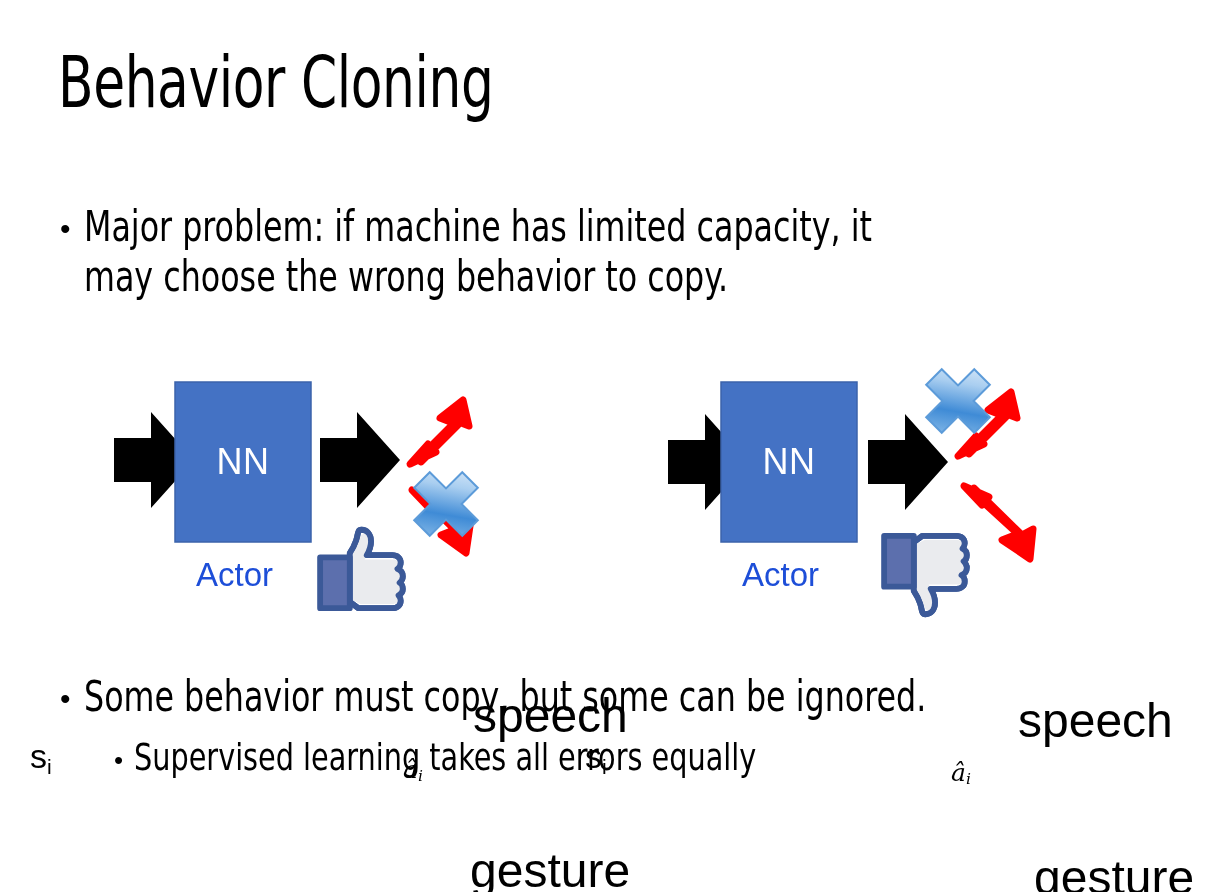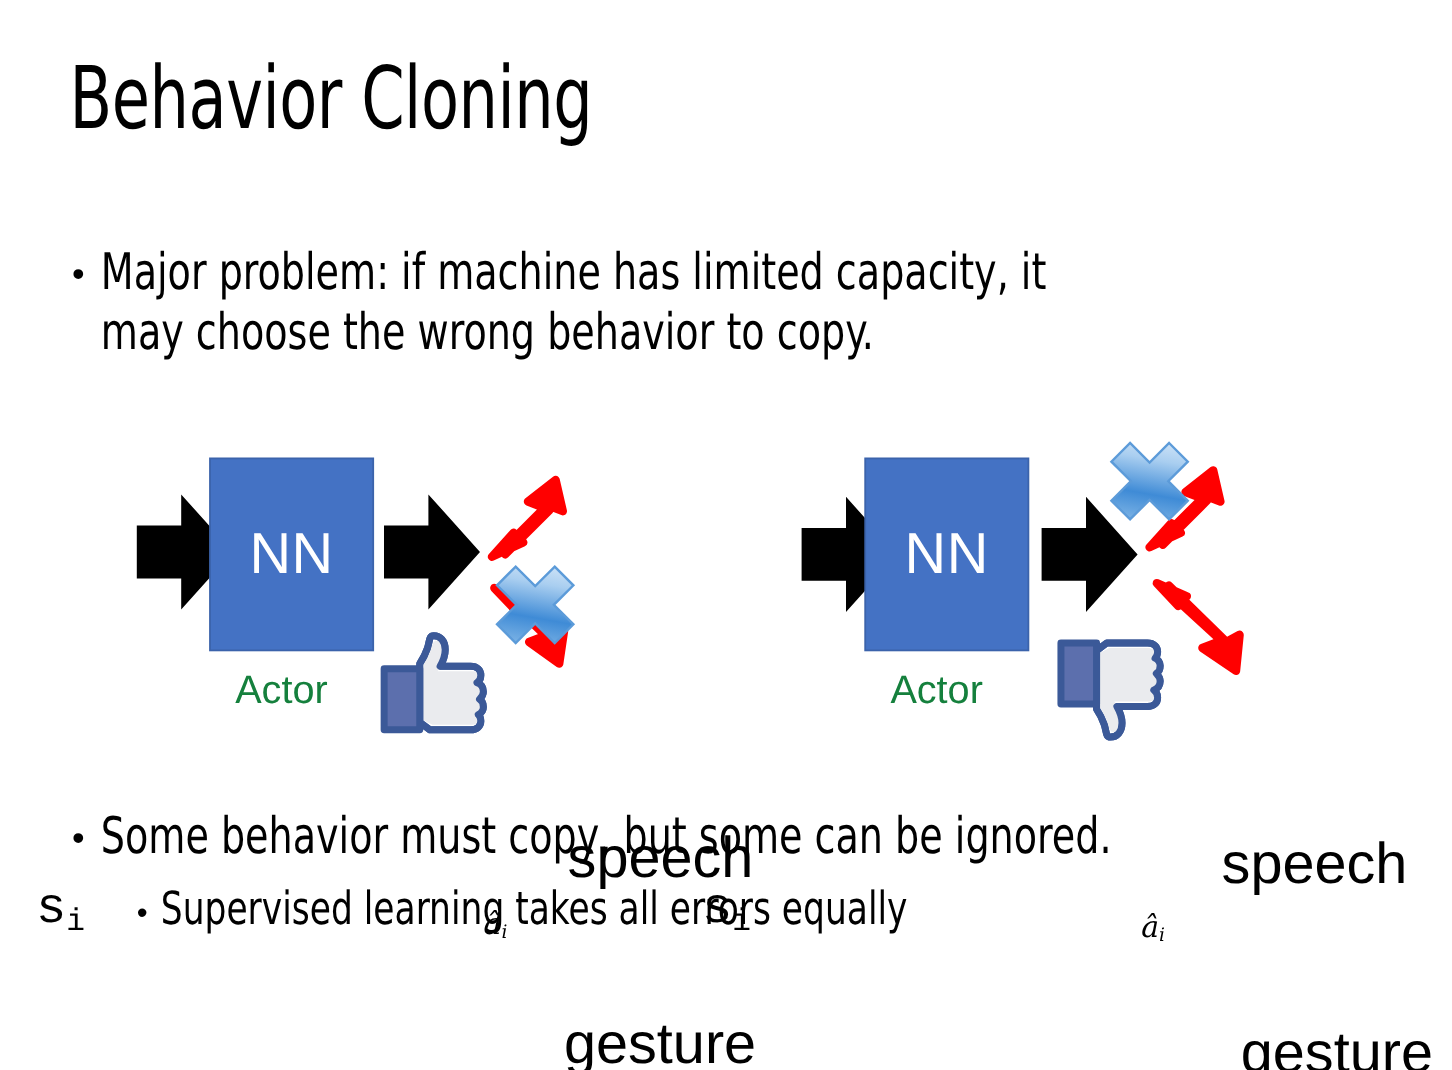--- a/index.html
+++ b/index.html
@@ -90,35 +90,35 @@
   #diagram-left  { left: 22px; }
   #diagram-right { left: 568px; }
   .nn-label {
     position: absolute;
     left: 0; right: 0;
     top: 50%;
     transform: translateY(-50%);
     text-align: center;
     color: #ffffff;
     font-family: "Liberation Sans", sans-serif;
-    font-size: 48px;
+    font-size: 36px;
     font-weight: 400;
     letter-spacing: 0.5px;
   }
   .actor-label {
     position: absolute;
     font-family: "Liberation Sans", sans-serif;
     font-size: 33px;
-    color: #15803d;
+    color: #1d4ed8;
     white-space: nowrap;
   }
   .state-label {
     position: absolute;
-    font-family: Liberation Mono, monospace;
-    font-size: 42px;
+    font-family: Liberation Sans, sans-serif;
+    font-size: 34px;
     color: #000000;
     white-space: nowrap;
   }
   .state-label sub {
     font-size: 0.62em;
     vertical-align: -0.25em;
   }
   .action-label {
     position: absolute;
     font-family: "DejaVu Serif", "Liberation Serif", serif;

